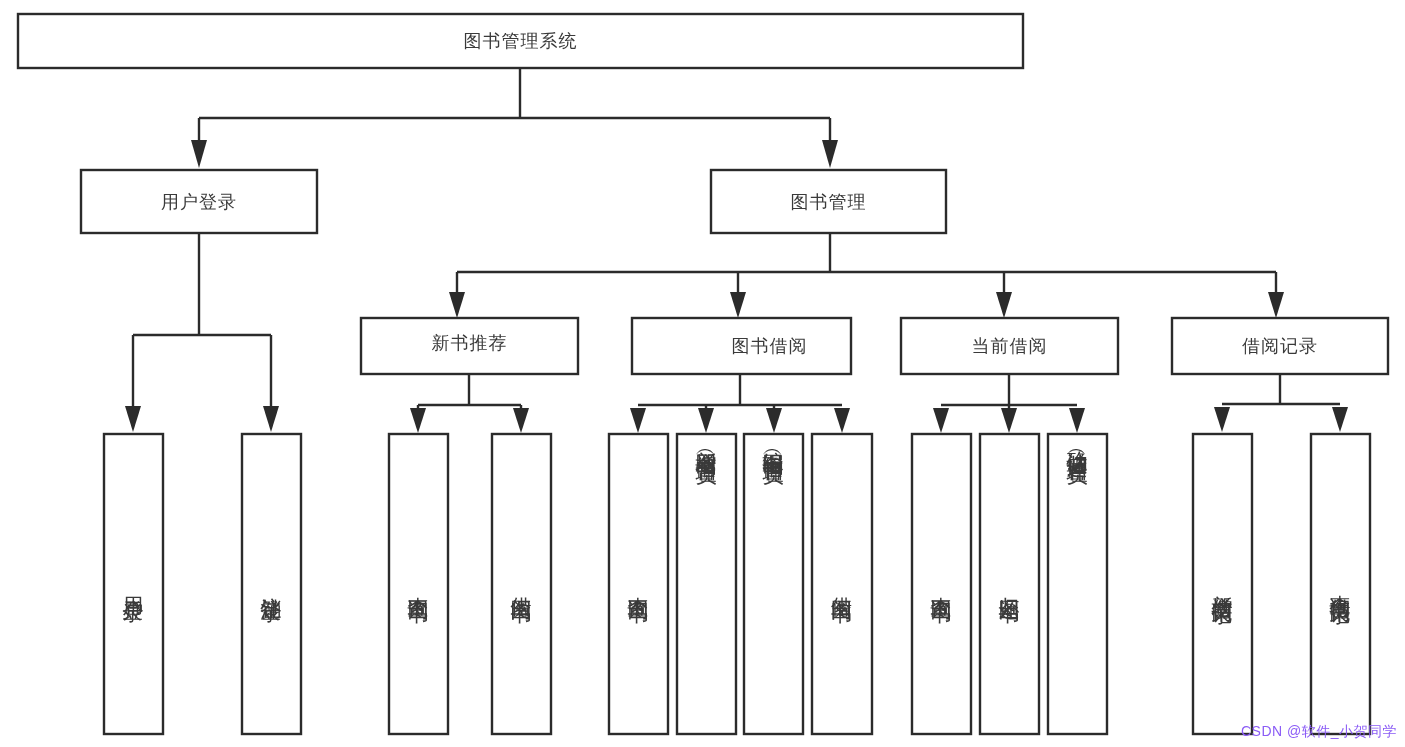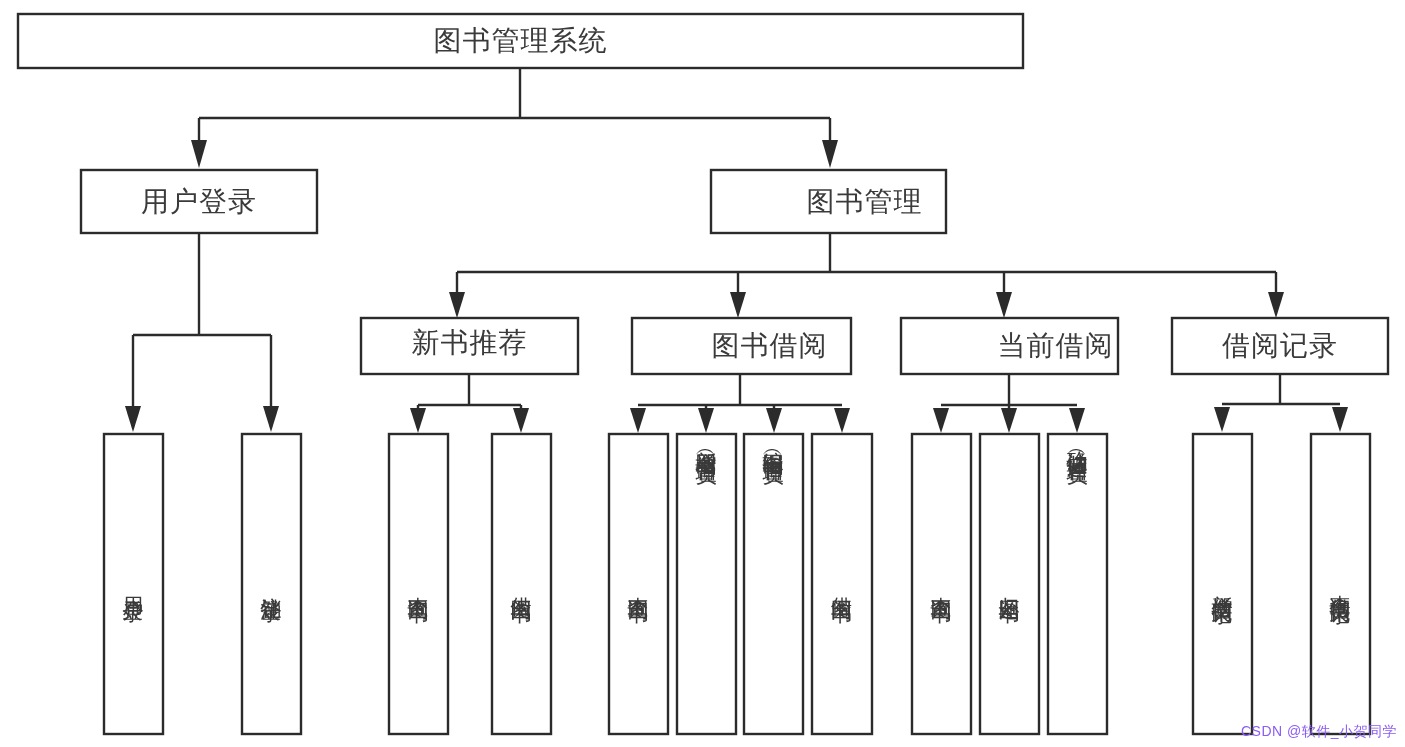--- a/index.html
+++ b/index.html
@@ -59,21 +59,21 @@
   }
   .hlabel-wrap {
     position: absolute;
     display: flex;
     align-items: center;
     justify-content: center;
     pointer-events: none;
   }
   .hlabel-text {
     font-family: "Liberation Sans", "DejaVu Sans", sans-serif;
-    font-size: 28px;
+    font-size: 18px;
     color: #3a3a3a;
     white-space: nowrap;
     letter-spacing: 1px;
   }
   #watermark {
     position: absolute;
     right: 8px;
     bottom: 6px;
     font-family: "Liberation Sans", "DejaVu Sans", sans-serif;
     font-size: 14px;
@@ -186,33 +186,33 @@
   </svg>
 
   <div class="hlabel-wrap" style="left:18px; top:14px; width:1005px; height:54px;">
     <span class="hlabel-text">图书管理系统</span>
   </div>
 
   <div class="hlabel-wrap" style="left:81px; top:170px; width:236px; height:63px;">
     <span class="hlabel-text">用户登录</span>
   </div>
 
-  <div class="hlabel-wrap" style="left:711px; top:170px; width:235px; height:63px;margin-left:36px;">
+  <div class="hlabel-wrap" style="left:711px; top:170px; width:235px; height:63px;">
     <span class="hlabel-text">图书管理</span>
   </div>
 
   <div class="hlabel-wrap" style="left:361px; top:318px; width:217px; height:49px;">
     <span class="hlabel-text">新书推荐</span>
   </div>
 
   <div class="hlabel-wrap" style="left:660px; top:318px; width:219px; height:56px;">
     <span class="hlabel-text">图书借阅</span>
   </div>
 
-  <div class="hlabel-wrap" style="left:901px; top:318px; width:217px; height:56px;padding-left:46px;">
+  <div class="hlabel-wrap" style="left:901px; top:318px; width:217px; height:56px;">
     <span class="hlabel-text">当前借阅</span>
   </div>
 
   <div class="hlabel-wrap" style="left:1172px; top:318px; width:216px; height:56px;border-radius:21px;">
     <span class="hlabel-text">借阅记录</span>
   </div>
 
   <div class="vlabel-wrap" style="left:104px; top:434px; width:59px; height:300px;">
     <span class="vlabel-text">用户登录</span>
   </div>

